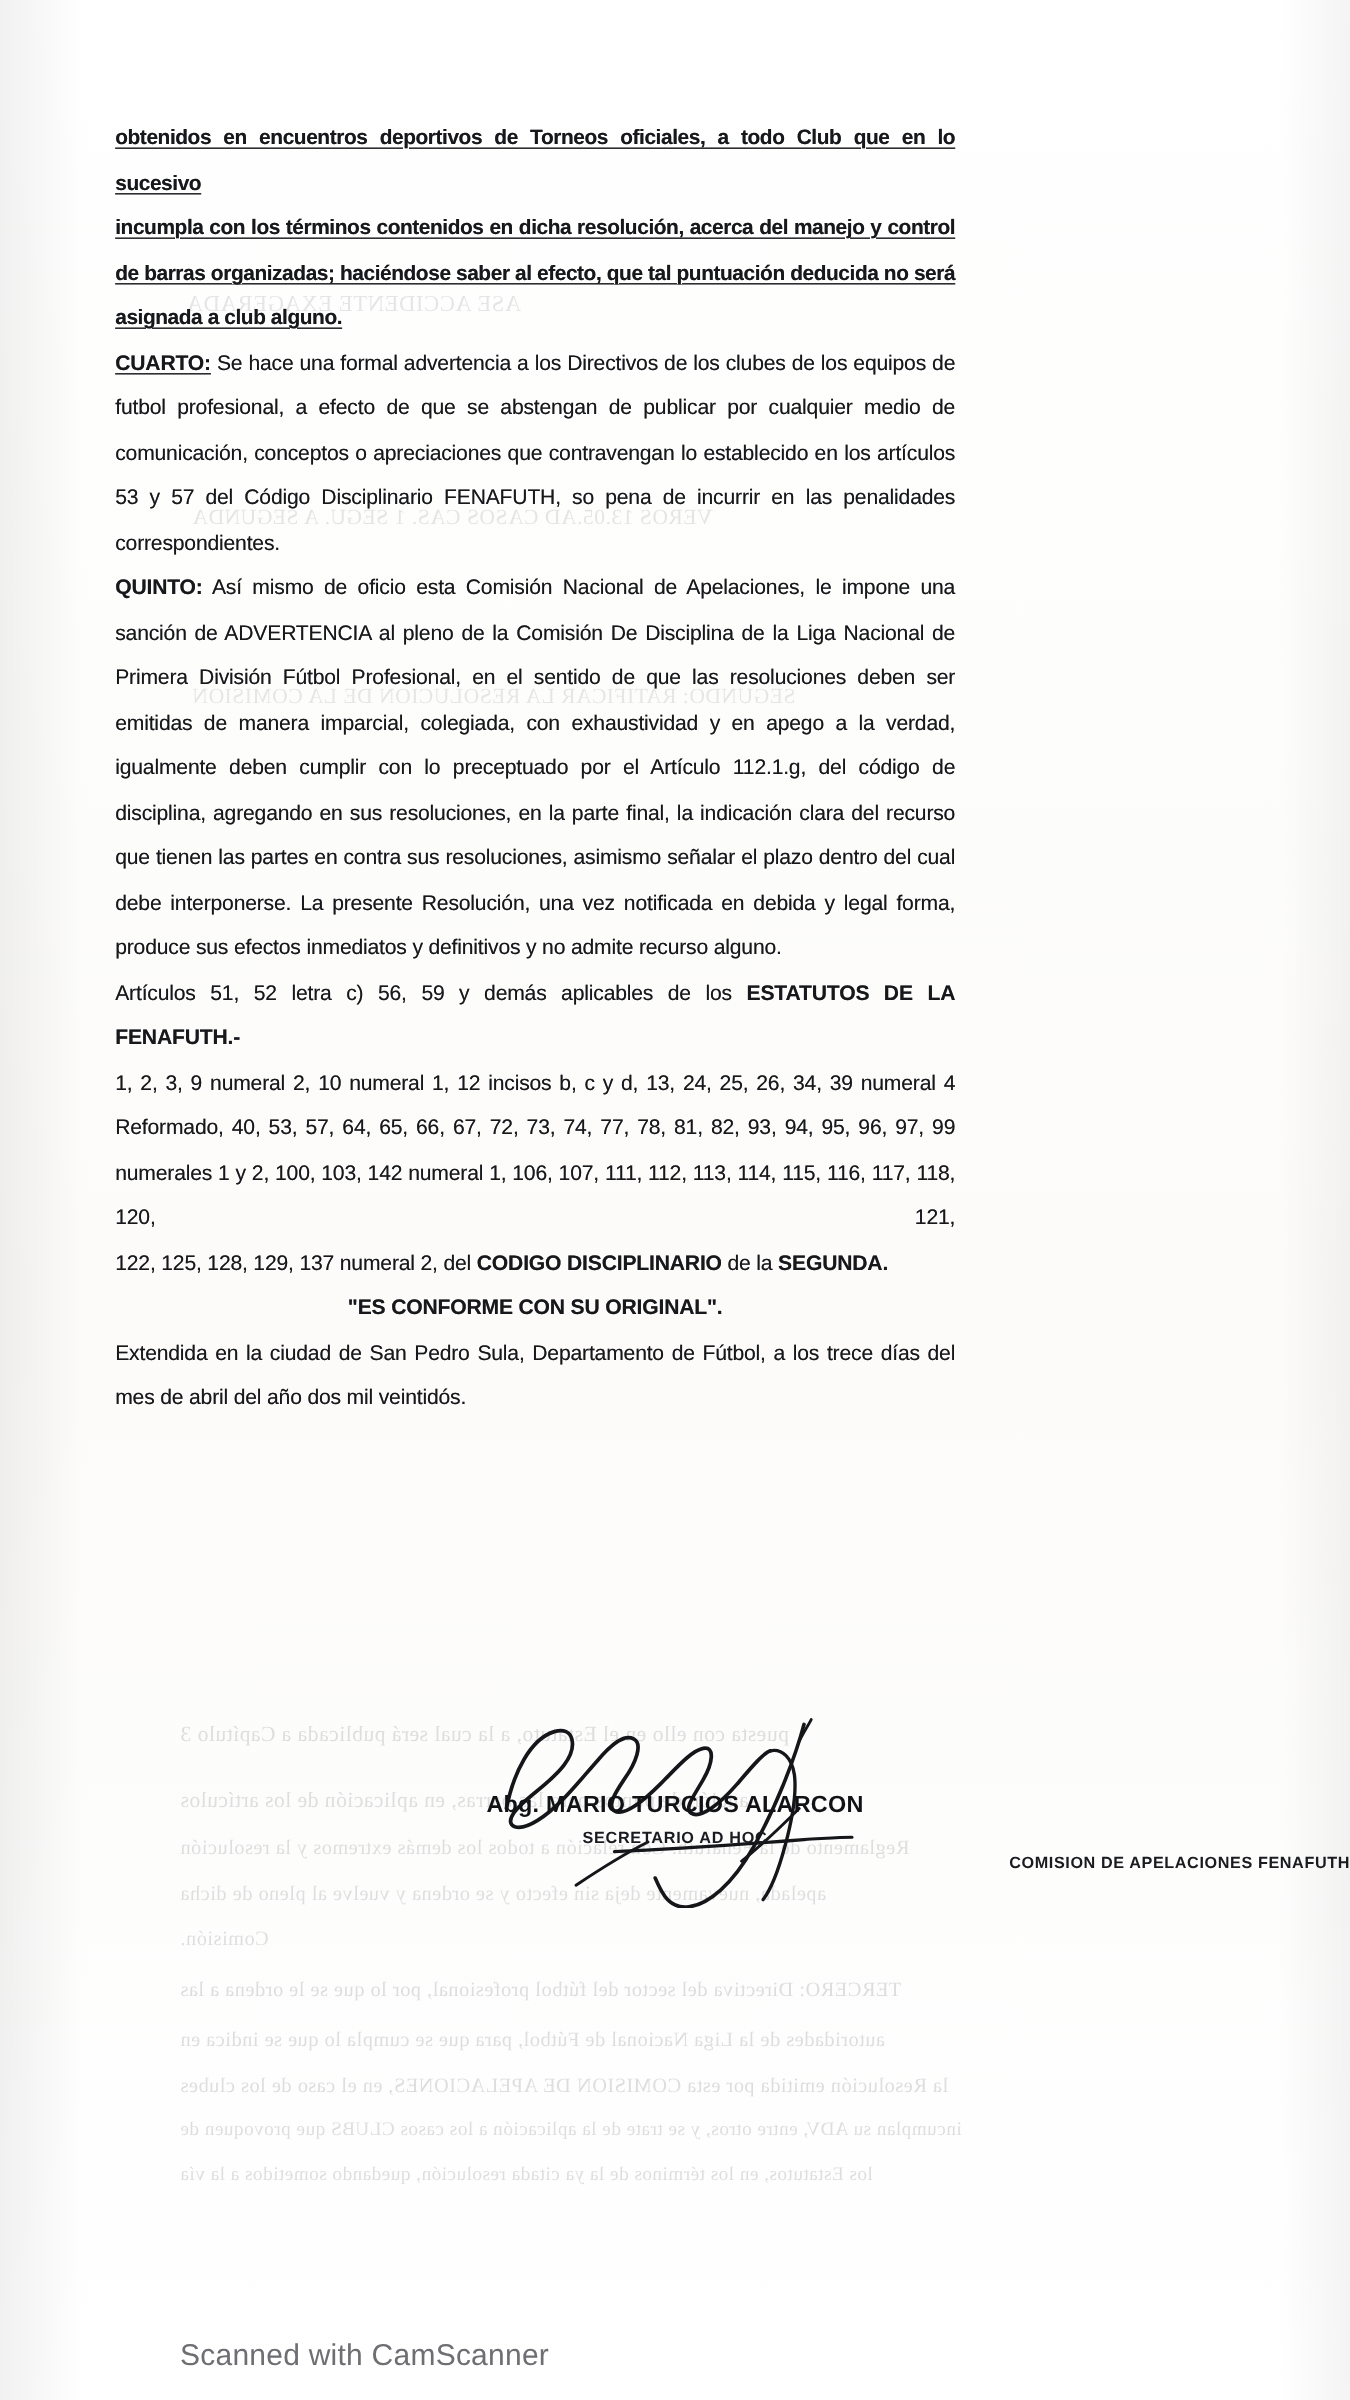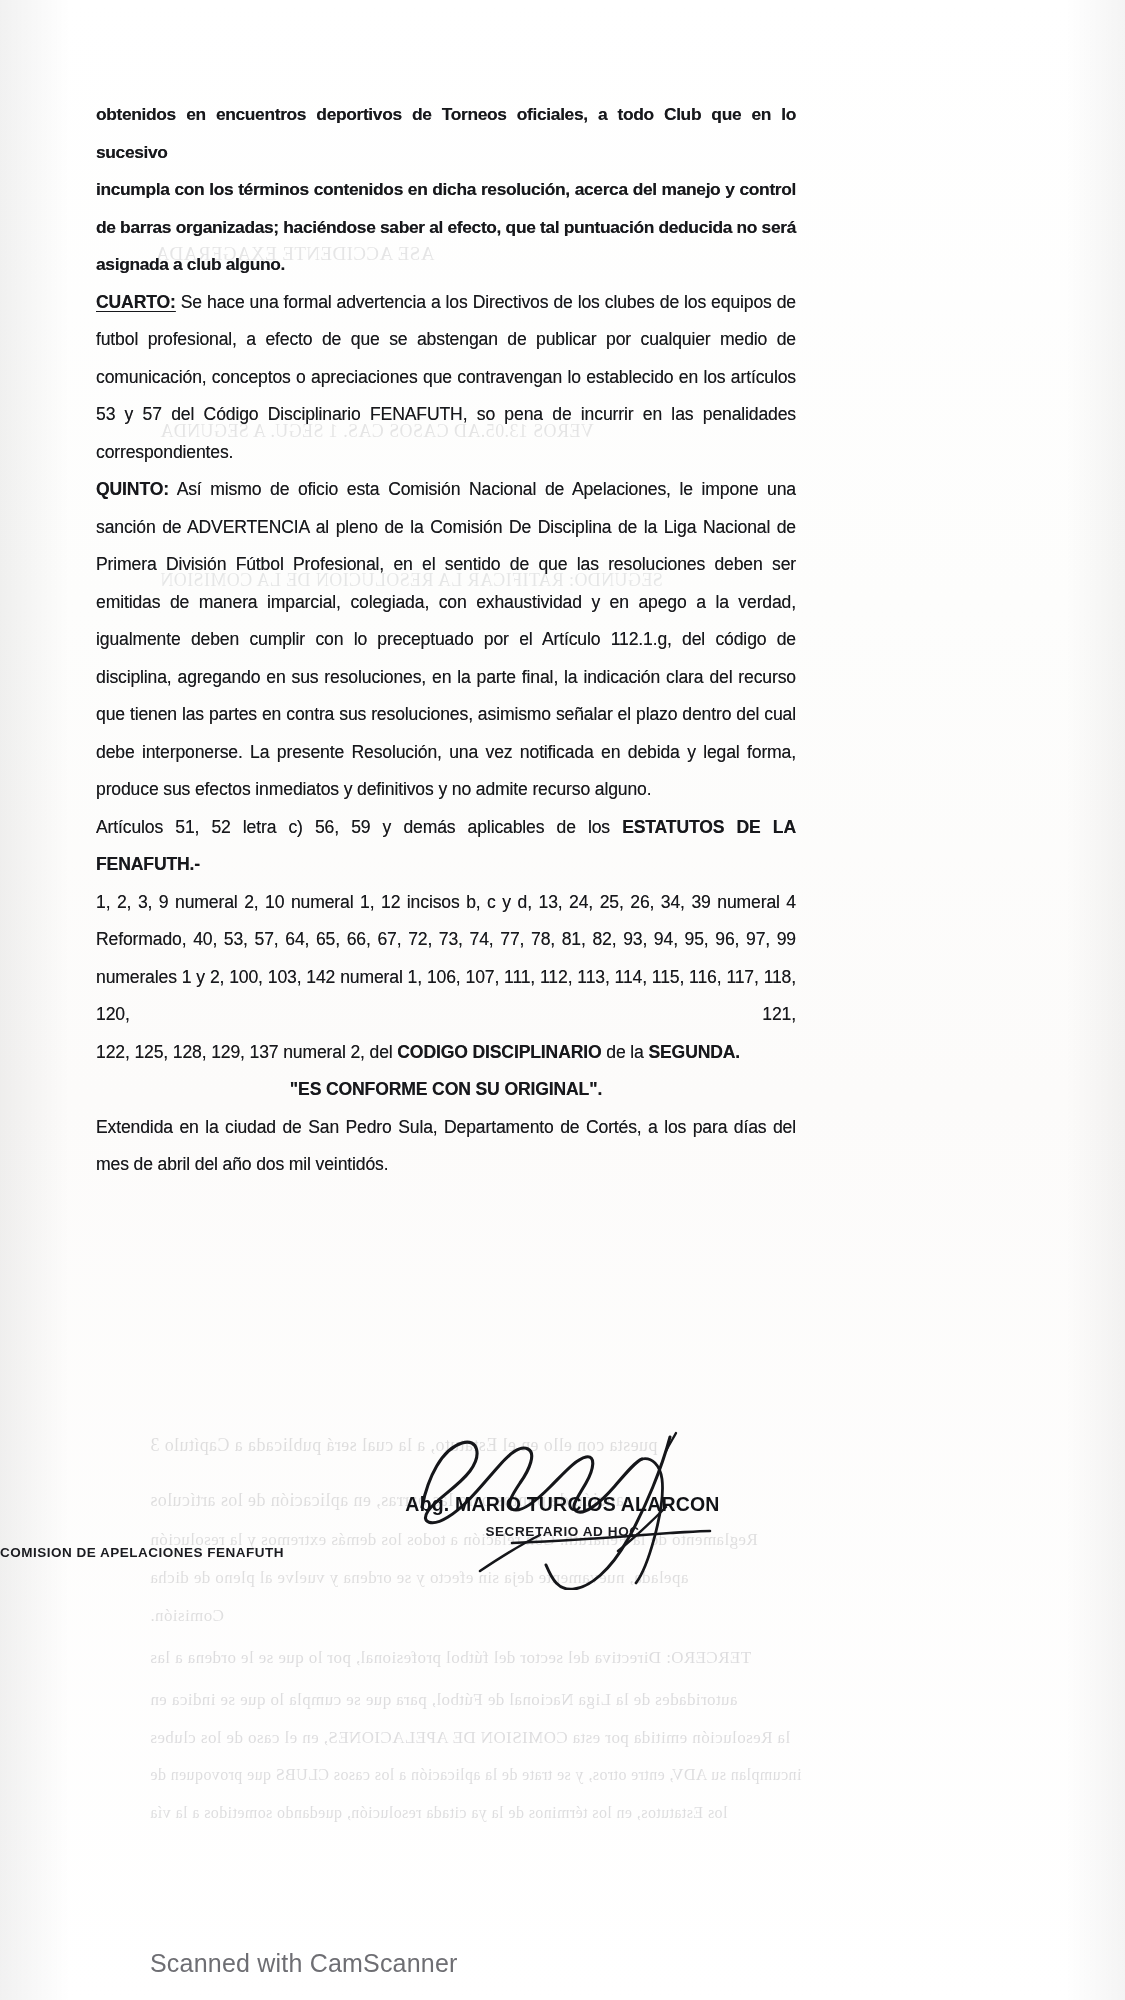--- a/index.html
+++ b/index.html
@@ -93,20 +93,21 @@
   .heads { font-weight: bold; text-decoration: underline; text-underline-offset: 3px; }
 
   
   .block-underline {
     font-weight: bold;
     letter-spacing: -0.35px;
     font-size: 17.4px;
   }
   .block-underline .line {
     display: block;
+    text-decoration: underline;
     text-underline-offset: 3px;
     text-decoration-thickness: 1.4px;
   }
   .block-underline .line.first { text-decoration: none; font-weight: normal; }
   .block-underline .line.first .u {
     text-decoration: underline;
     text-underline-offset: 3px;
     text-decoration-thickness: 1.4px;
   }
 
@@ -151,21 +152,21 @@
     text-align: center;
     font-size: 13.5px;
     font-weight: bold;
     color: #1a1b20;
     letter-spacing: .6px;
   }
   .sig-org {
     position: absolute;
     left: 0; right: 0;
     top: 130px;
-    text-align: left;
+    text-align: right;
     font-size: 13.5px;
     font-weight: bold;
     color: #1a1b20;
     letter-spacing: .5px;
   }
 
   
   .footer {
     position: absolute;
     left: 0; right: 0;
@@ -219,21 +220,21 @@
       <span class="justify-line"><span>Artículos 51, 52 letra c) 56, 59 y demás aplicables de los </span><span class="b">ESTATUTOS DE LA FENAFUTH.-</span></span>
       <span class="justify-line">1, 2, 3, 9 numeral 2, 10 numeral 1, 12 incisos b, c y d, 13, 24, 25, 26, 34, 39 numeral 4</span>
       <span class="justify-line">Reformado, 40, 53, 57, 64, 65, 66, 67, 72, 73, 74, 77, 78, 81, 82, 93, 94, 95, 96, 97, 99</span>
       <span class="justify-line">numerales 1 y 2, 100, 103, 142 numeral 1, 106, 107, 111, 112, 113, 114, 115, 116, 117, 118, 120, 121,</span>
       <span class="justify-line last"><span>122, 125, 128, 129, 137 numeral 2, del </span><span class="b">CODIGO DISCIPLINARIO</span><span> de la </span><span class="b">SEGUNDA.</span></span>
     </div>
 
 
     <p class="para center b">"ES CONFORME CON SU ORIGINAL".</p>
 
-    <p class="para">Extendida en la ciudad de San Pedro Sula, Departamento de Cortés, a los para días del mes de abril del año dos mil veintidós.</p>
+    <p class="para">Extendida en la ciudad de San Pedro Sula, Departamento de Fútbol, a los trece días del mes de abril del año dos mil veintidós.</p>
 
   </div>
 
   <div class="sig-wrap">
 
     <svg class="sig-svg" width="390" height="175" viewBox="0 0 390 175">
       <g fill="none" stroke="#15161a" stroke-linecap="round" stroke-linejoin="round">
 
         <path d="M52 92 C58 62, 72 34, 92 28 C108 23, 112 40, 100 56 C88 72, 66 84, 58 96
                  C50 108, 62 112, 78 102 C96 91, 112 70, 128 52 C140 38, 150 30, 158 34

